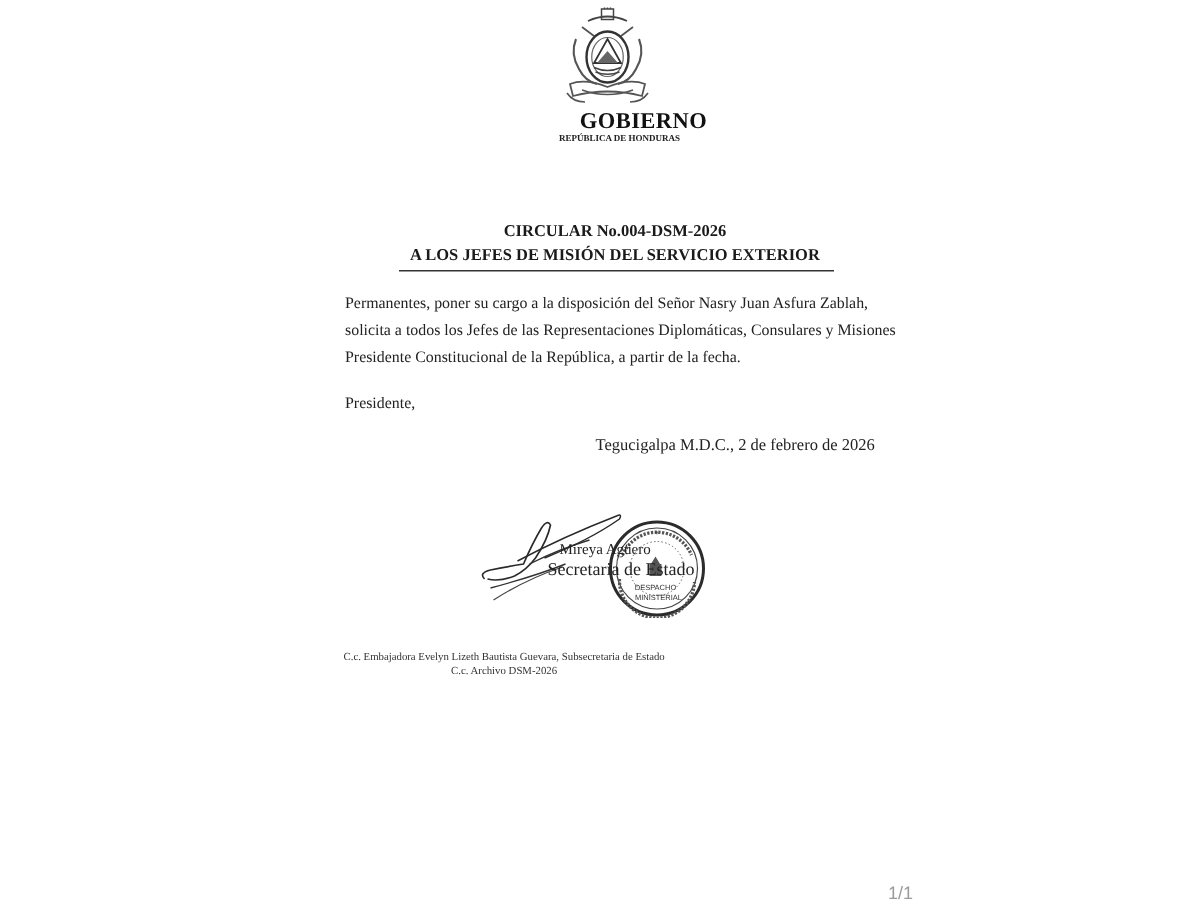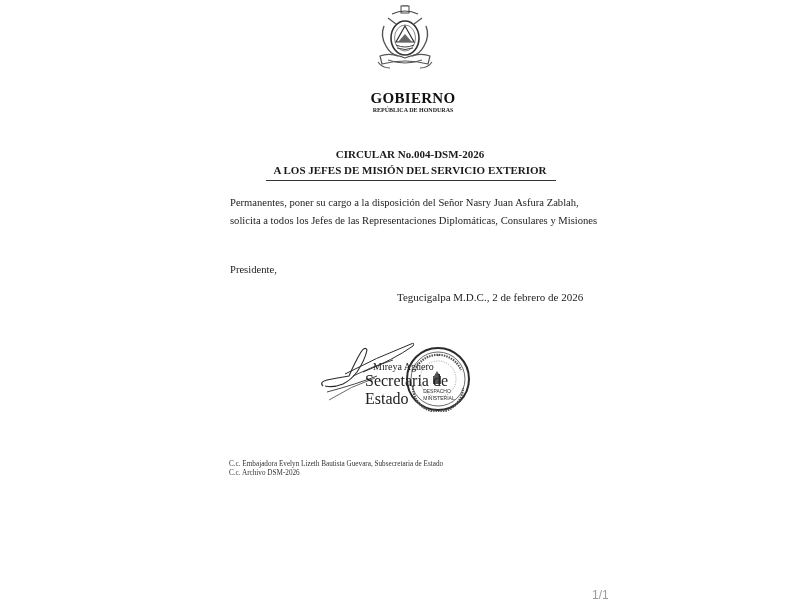--- a/index.html
+++ b/index.html
@@ -35,24 +35,24 @@
       margin: 0 auto;
       width: 70px;
       height: 68px;
     }
     .gov-title {
       font-family: "Liberation Serif", serif;
       font-weight: bold;
       font-size: 15px;
       letter-spacing: 0.3px;
       color: #111;
-      margin-top: 19px;
+      margin-top: 2px;
       line-height: 15px;
       position: relative;
-      left: 8px;
+      left: 24px;
     }
     .gov-subtitle {
       font-family: "Liberation Serif", serif;
       font-weight: bold;
       font-size: 6px;
       color: #222;
       line-height: 8px;
       position: relative;
       left: 8px;
     }
@@ -137,38 +137,39 @@
       top: 23px;
       font-size: 10px;
       color: #222;
       z-index: 2;
       text-align: center;
     }
     .signer-title {
       position: absolute;
       left: 50px;
       top: 34px;
-      font-size: 16px;
+      font-size: 12px;
       color: #222;
       z-index: 2;
     }
     .stamp {
       position: absolute;
       left: 90px;
       top: 8px;
       width: 66px;
       height: 66px;
     }
     .cc-list {
       position: absolute;
       left: 229px;
-      top: 460px;
+      top: 434px;
       font-size: 7.2px;
       line-height: 9px;
       color: #333;
+      text-align: center;
     }
     .page-counter {
       position: absolute;
       left: 592px;
       top: 588px;
       font-family: "Liberation Sans", sans-serif;
       font-size: 12px;
       color: #9a9a9a;
     }
   </style>
@@ -205,20 +206,21 @@
     <div class="gov-subtitle">REPÚBLICA DE HONDURAS</div>
   </div>
 
   <div class="circular-title">CIRCULAR No.004-DSM-2026</div>
   <div class="circular-subtitle">A LOS JEFES DE MISIÓN DEL SERVICIO EXTERIOR</div>
   <div class="title-rule"></div>
 
   <div class="body-text">
     <span class="line">Permanentes, poner su cargo a la disposición del Señor Nasry Juan Asfura Zablah,</span>
     <span class="line">solicita a todos los Jefes de las Representaciones Diplomáticas, Consulares y Misiones</span>
+    <span class="line last">Presidente Constitucional de la República, a partir de la fecha.</span>
   </div>
 
   <div class="closing">Presidente,</div>
   <div class="place-date">Tegucigalpa M.D.C., 2 de febrero de 2026</div>
 
   <div class="signature-block">
     <svg class="signature-svg" width="170" height="80" viewBox="0 0 170 80">
       <path d="M8 48 q-4 -4 4 -6 q10 -2 22 -4 q6 -14 12 -24 q4 -6 6 -2 q-2 10 -10 22 q-6 8 -14 12 q-10 4 -18 2" fill="none" stroke="#2a2a2a" stroke-width="1.1"></path>
       <path d="M30 36 q30 -16 66 -30 q4 -2 2 2 q-20 14 -50 26" fill="none" stroke="#2a2a2a" stroke-width="1"></path>
       <path d="M38 38 q20 -10 40 -16" fill="none" stroke="#333" stroke-width="0.9"></path>

